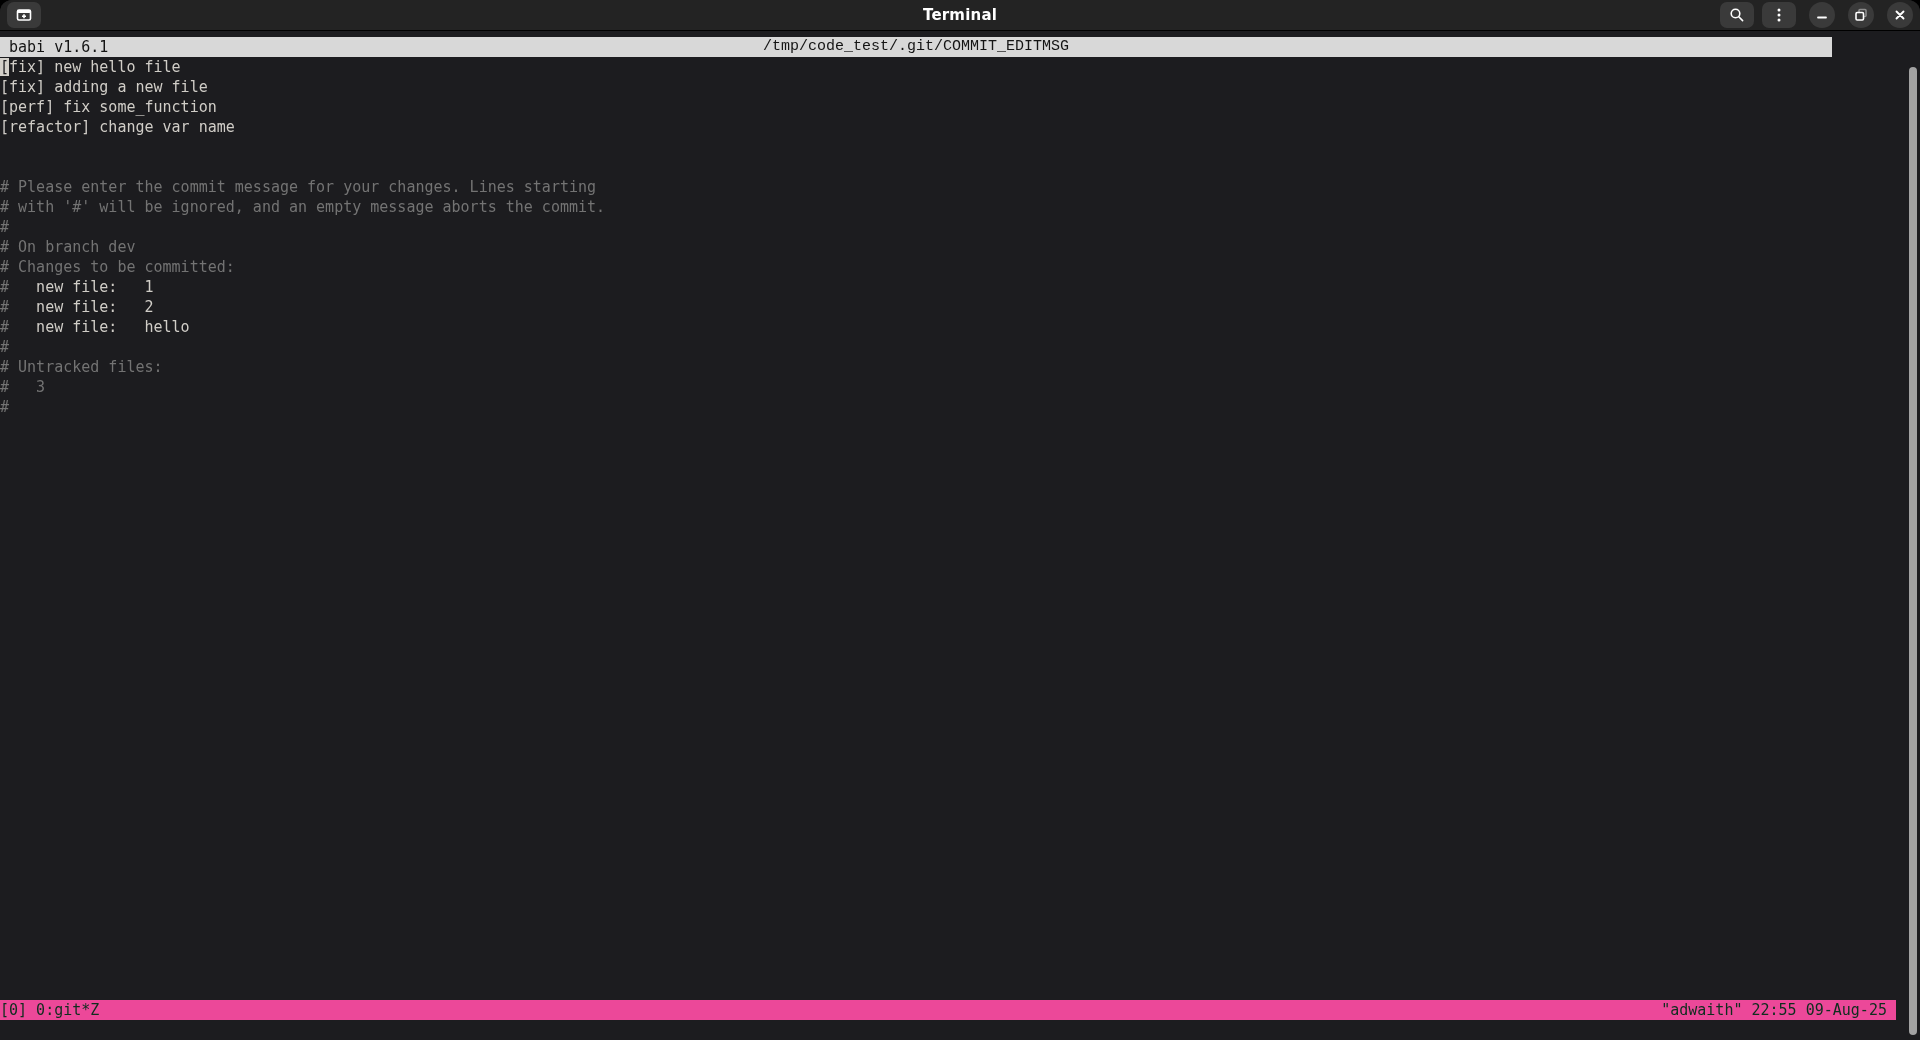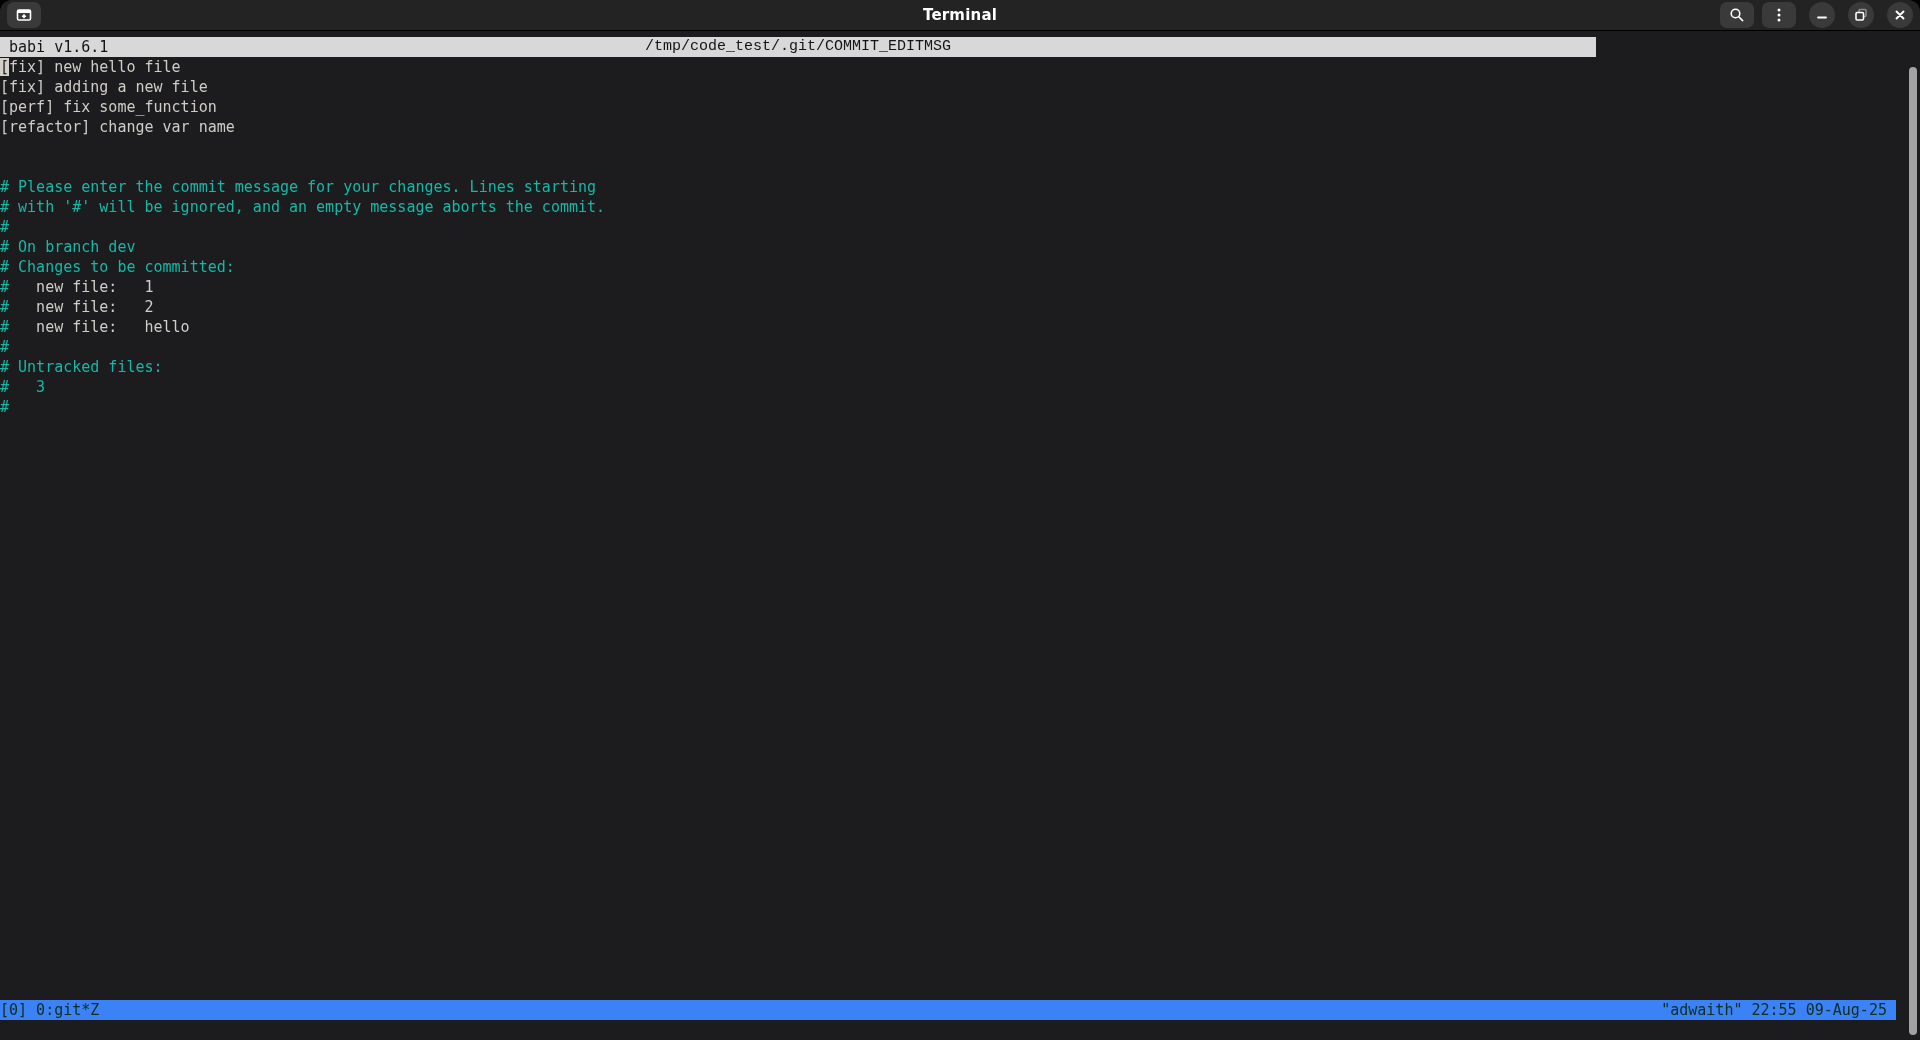--- a/index.html
+++ b/index.html
@@ -71,45 +71,45 @@
   .terminal {
     flex: 1 1 auto;
     position: relative;
     background: #1c1c1f;
     font-family: "DejaVu Sans Mono", "Liberation Mono", monospace;
     font-size: 15px;
     line-height: 20px;
     padding-top: 6px;
   }
   .editor-header {
-    width: 1596px;
+    width: 1832px;
     height: 20px;
     background: #d8d8d8;
     color: #141414;
     position: relative;
     white-space: pre;
   }
   .editor-title { position: absolute; left: 0; top: 0; }
   .editor-path  { position: absolute; left: 0; right: 0; top: 0; text-align: center; font-family: Liberation Mono, monospace; }
   .screen {
     width: 1896px;
     white-space: pre;
     color: #d0cdc7;
   }
   .line { height: 20px; }
   .seg-default { color: #d0cdc7; }
-  .seg-comment { color: #14b8a6; }
+  .seg-comment { color: #737373; }
   .seg-cursor  { background: #d3d0ca; color: #1c1c1f; }
 
   
   .statusbar {
     position: absolute;
     left: 0; bottom: 20px;
     width: 1896px; height: 20px;
-    background: #3b82f6;
+    background: #ec4899;
     color: #0e2e1e;
     font-family: "DejaVu Sans Mono", "Liberation Mono", monospace;
     font-size: 15px;
     line-height: 20px;
     white-space: pre;
     display: flex;
     justify-content: space-between;
   }
 
   

